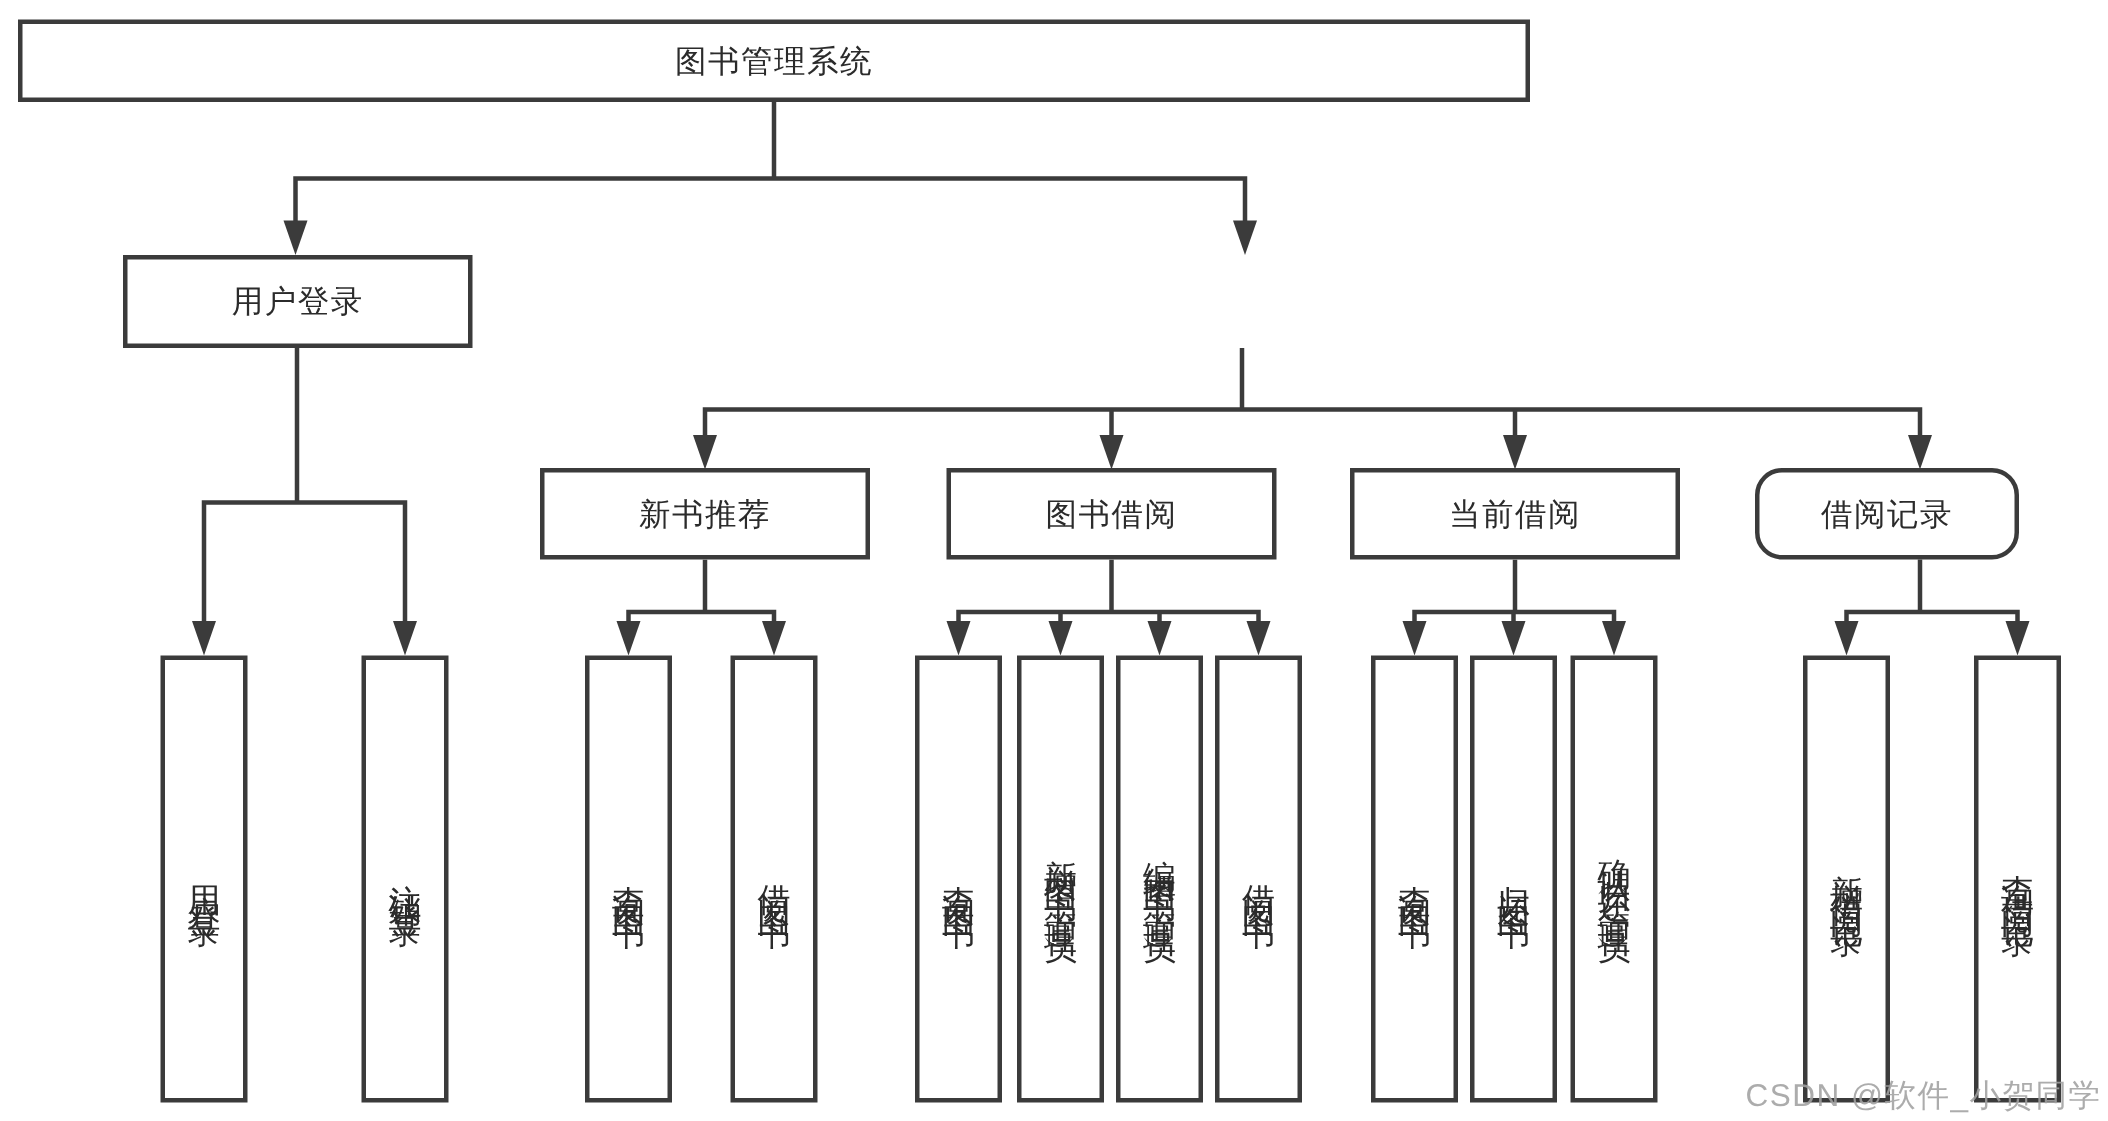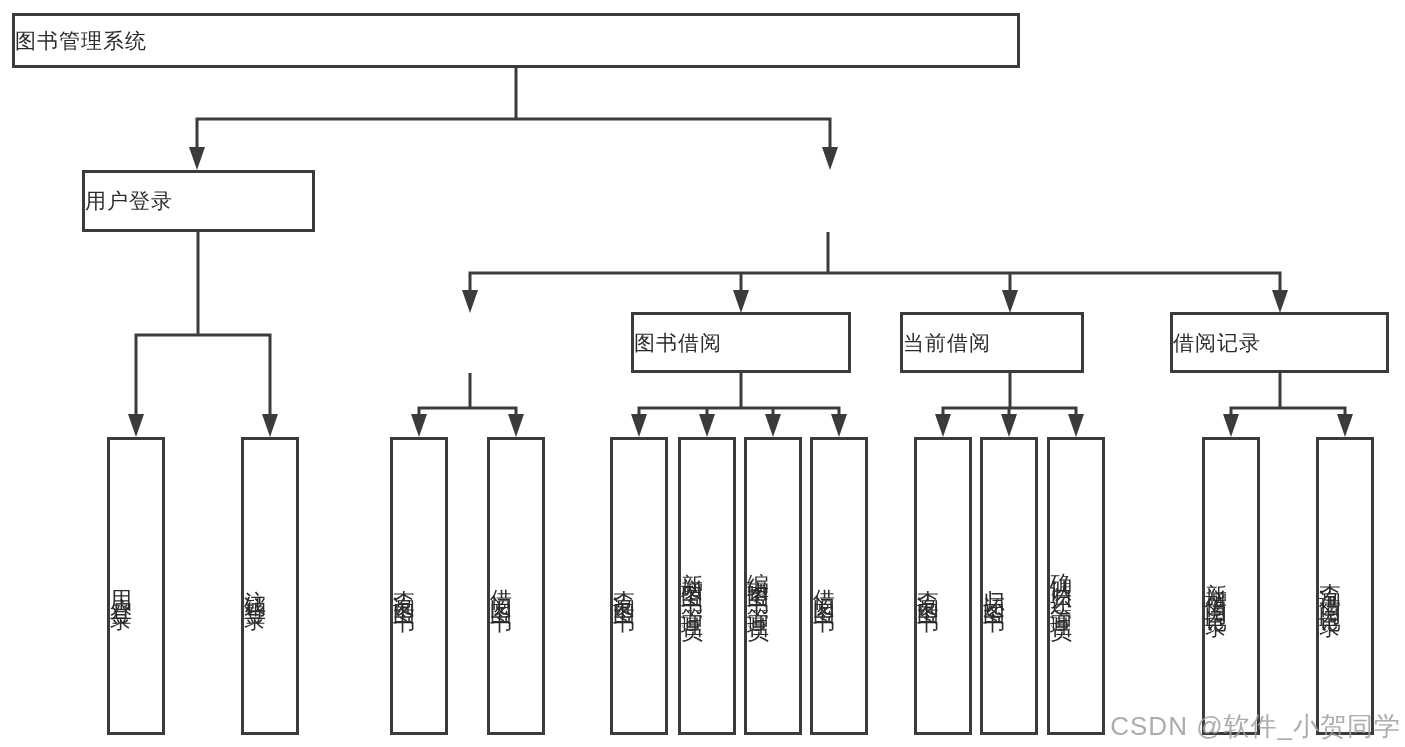--- a/index.html
+++ b/index.html
@@ -12,40 +12,40 @@
     overflow:hidden;
   }
   .connector-layer{position:absolute;left:0;top:0;}
   .node{
     position:absolute;
     box-sizing:border-box;
     border:3px solid #3b3b3b;
     background:#ffffff;
     display:flex;
     align-items:center;
-    justify-content:flex-start;
+    justify-content:center;
     font-size:21px;
     letter-spacing:1px;
     color:#2b2b2b;
     z-index:2;
   }
   .leaf{width:58px;top:437px;height:298px;}
   .leaf .vtext{
     writing-mode:vertical-rl;
     text-orientation:mixed;
     font-size:22px;
     letter-spacing:7px;
     line-height:1;
     white-space:nowrap;
   }
   .watermark{
     position:absolute;
     right:4px;
     bottom:3px;
-    font-size:26px;
+    font-size:21px;
     color:rgba(160,160,160,0.88);
     letter-spacing:1px;
     z-index:5;
     white-space:nowrap;
   }
 </style>
 </head>
 <body>
 
 <div class="canvas">
@@ -95,27 +95,30 @@
   </svg>
 
   <div class="node" style="left:12px;top:13px;width:1008px;height:55px;">
     <span>图书管理系统</span>
   </div>
 
   <div class="node" style="left:82px;top:170px;width:233px;height:62px;">
     <span>用户登录</span>
   </div>
 
+  <div class="node" style="left:360px;top:312px;width:220px;height:61px;">
+    <span>新书推荐</span>
+  </div>
   <div class="node" style="left:631px;top:312px;width:220px;height:61px;font-family:Liberation Mono, monospace;">
     <span>图书借阅</span>
   </div>
-  <div class="node" style="left:900px;top:312px;width:184px;height:61px;">
+  <div class="node" style="left:900px;top:312px;width:220px;height:61px;">
     <span>当前借阅</span>
   </div>
-  <div class="node" style="left:1170px;top:312px;width:219px;height:61px;">
+  <div class="node" style="left:1170px;top:312px;width:176px;height:61px;border-radius:18px;">
     <span>借阅记录</span>
   </div>
 
   <div class="node leaf" style="left:107px;">
     <span class="vtext">用户登录</span>
   </div>
   <div class="node leaf" style="left:241px;">
     <span class="vtext">注销登录</span>
   </div>
 

